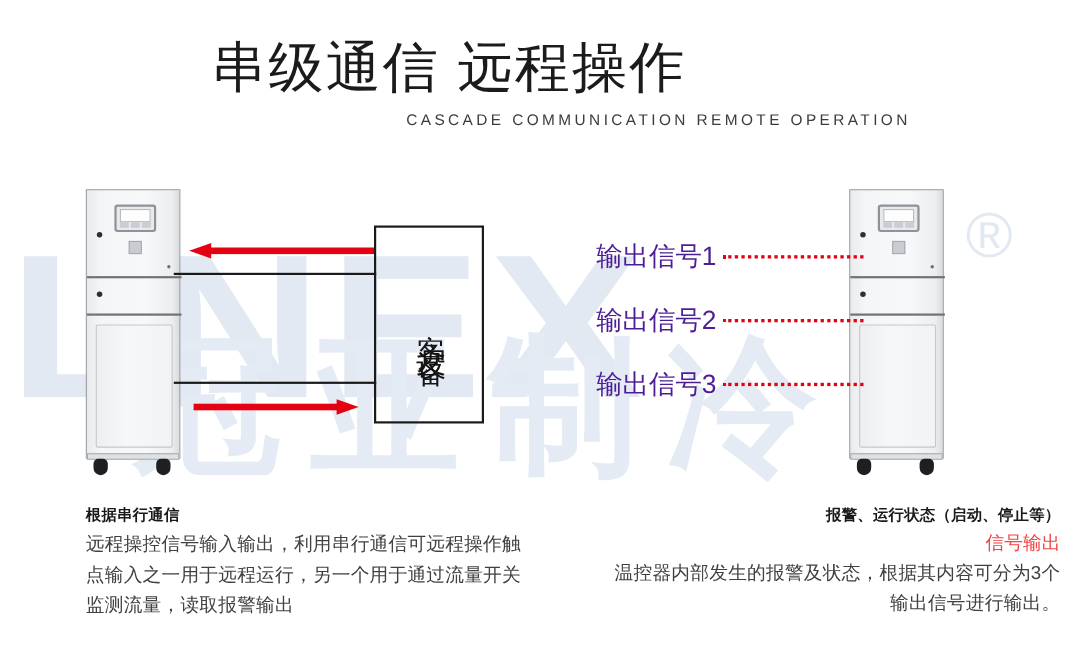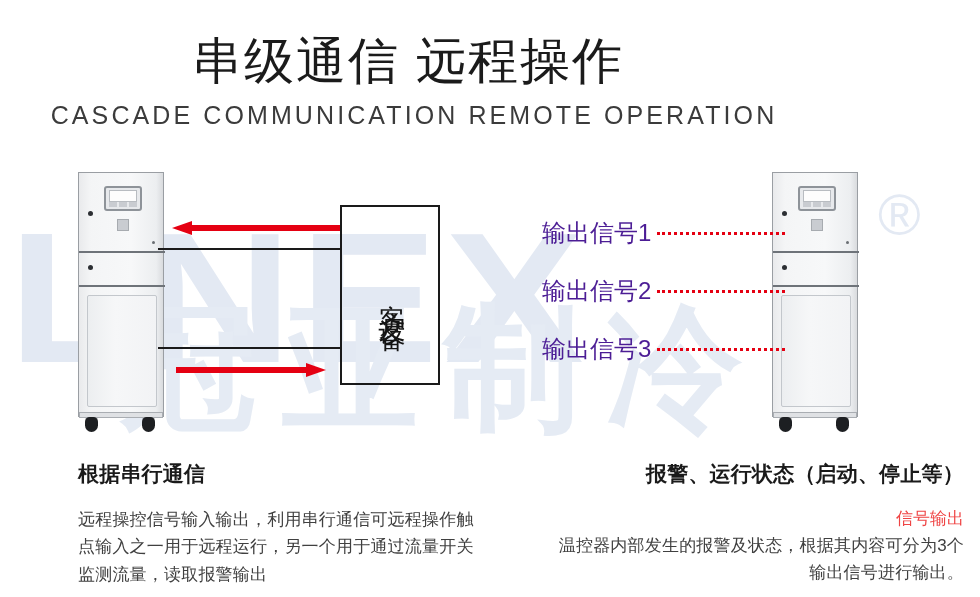--- a/index.html
+++ b/index.html
@@ -78,22 +78,22 @@
     font-weight: 400;
     color: #1b1b1b;
     letter-spacing: 2px;
     line-height: 1.18;
   }
   .subtitle {
     position: absolute;
     top: 101px;
     left: 0;
     width: 828px;
-    text-align: center;
-    font-size: 25px;
+    text-align: right;
+    font-size: 14px;
     color: #3b3b3b;
     letter-spacing: 3.1px;
     font-weight: 400;
   }
 
   
   .unit {
     position: absolute;
     width: 86px;
     height: 253px;
@@ -293,25 +293,25 @@
 
   
   .desc {
     position: absolute;
     top: 458px;
     width: 410px;
   }
   .desc-left  { left: 78px; }
   .desc-right { left: 554px; text-align: right; }
   .desc-title {
-    font-size: 21px;
+    font-size: 14px;
     font-weight: 700;
     color: #1a1a1a;
     line-height: 1.5;
-    margin-bottom: 16px;
+    margin-bottom: 2px;
     letter-spacing: 0.2px;
   }
   .desc-sub {
     font-size: 17px;
     color: #ef4444;
     line-height: 1.55;
   }
   .desc-body {
     font-size: 17px;
     color: #404040;

